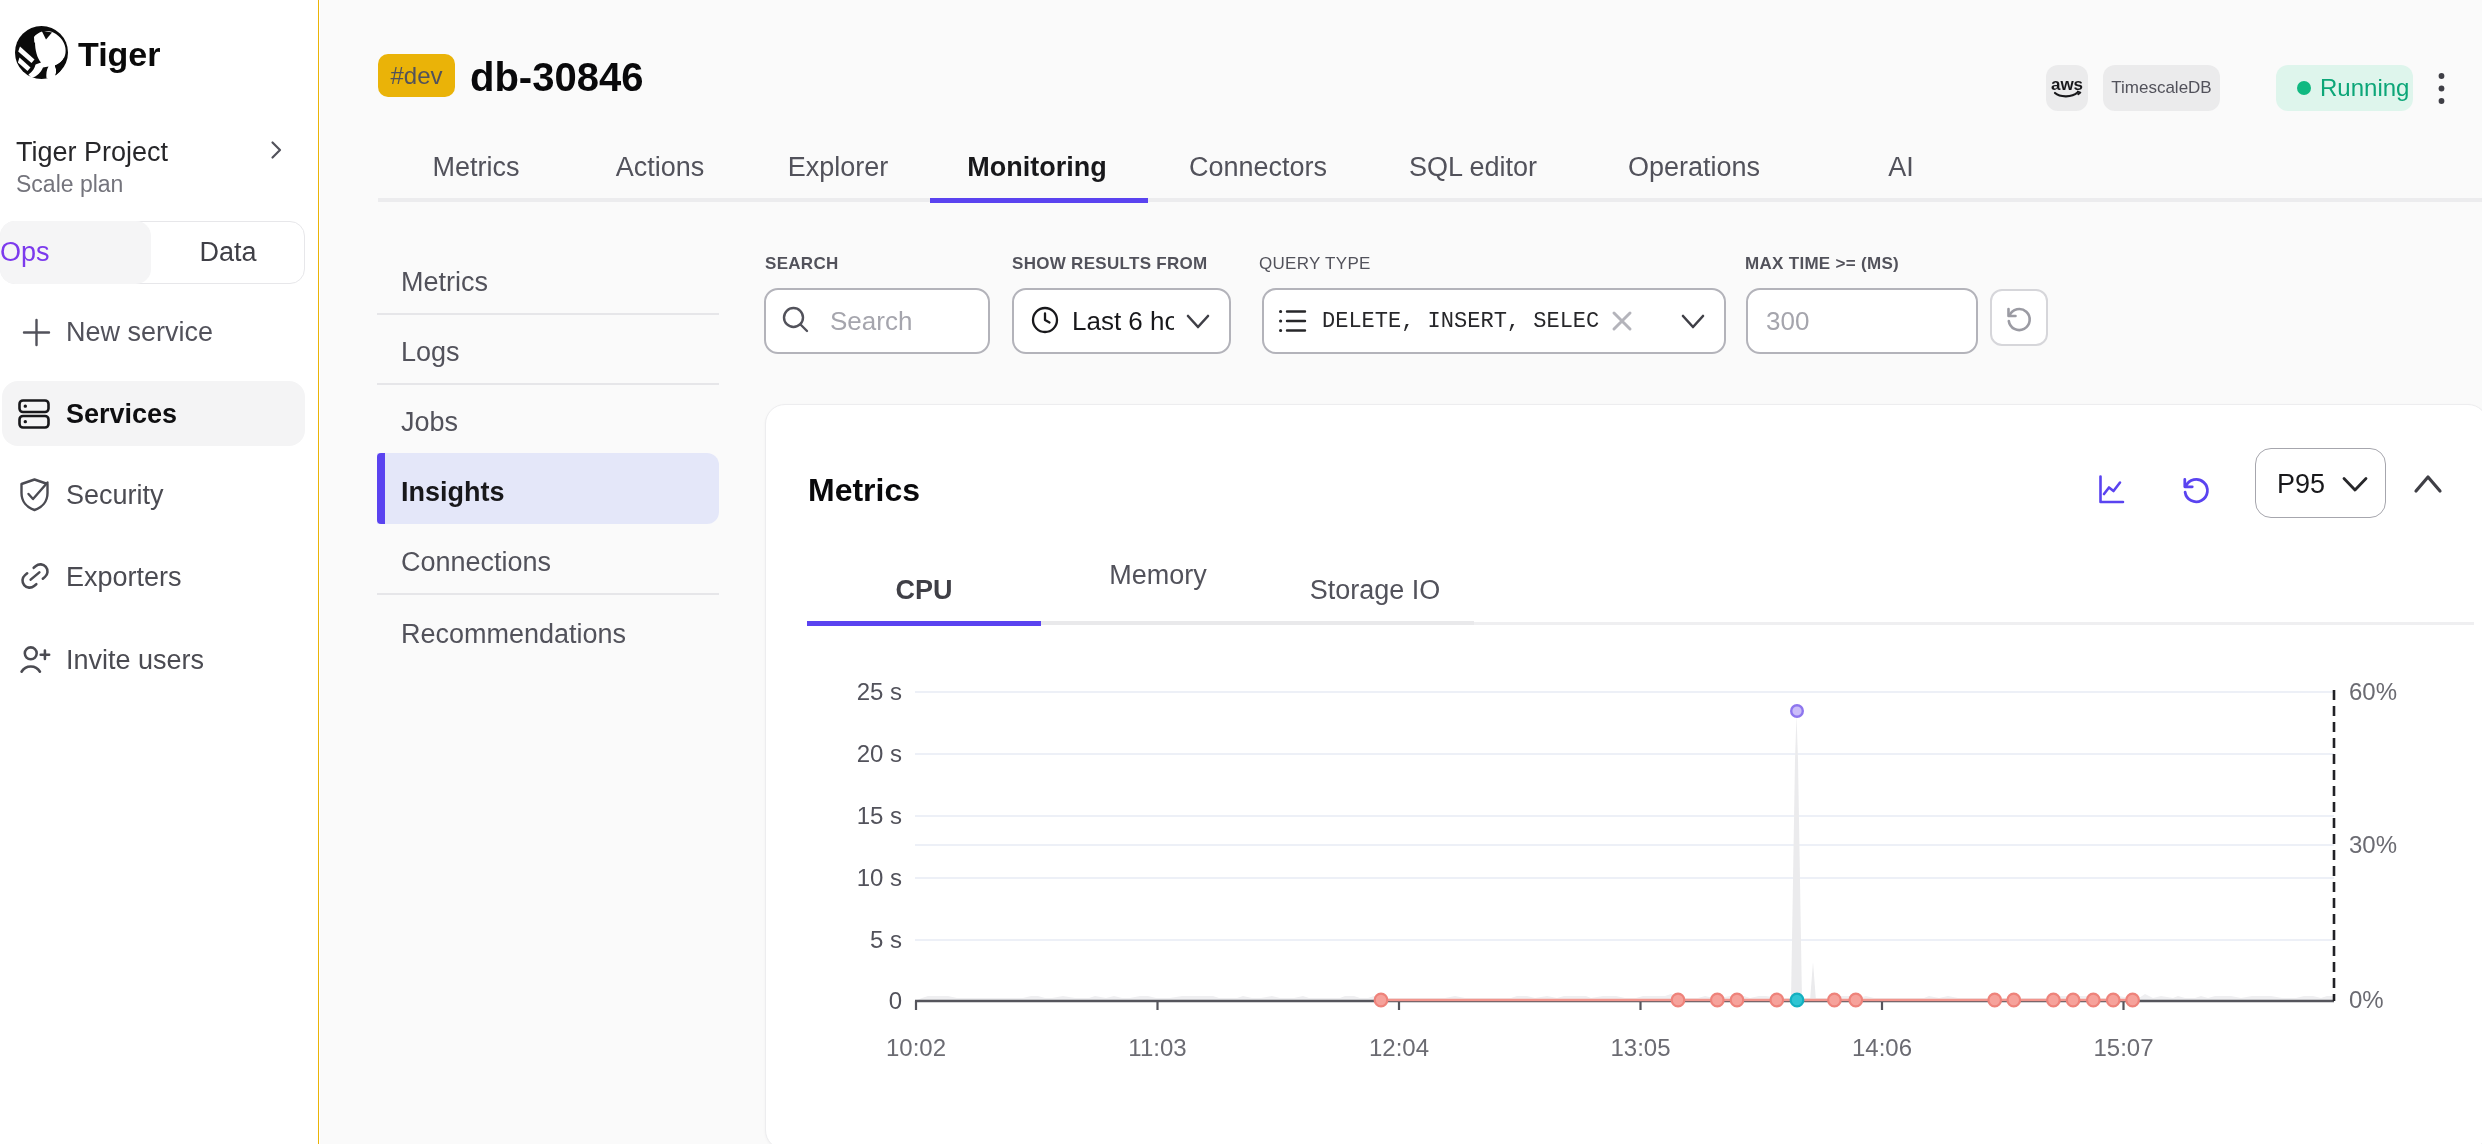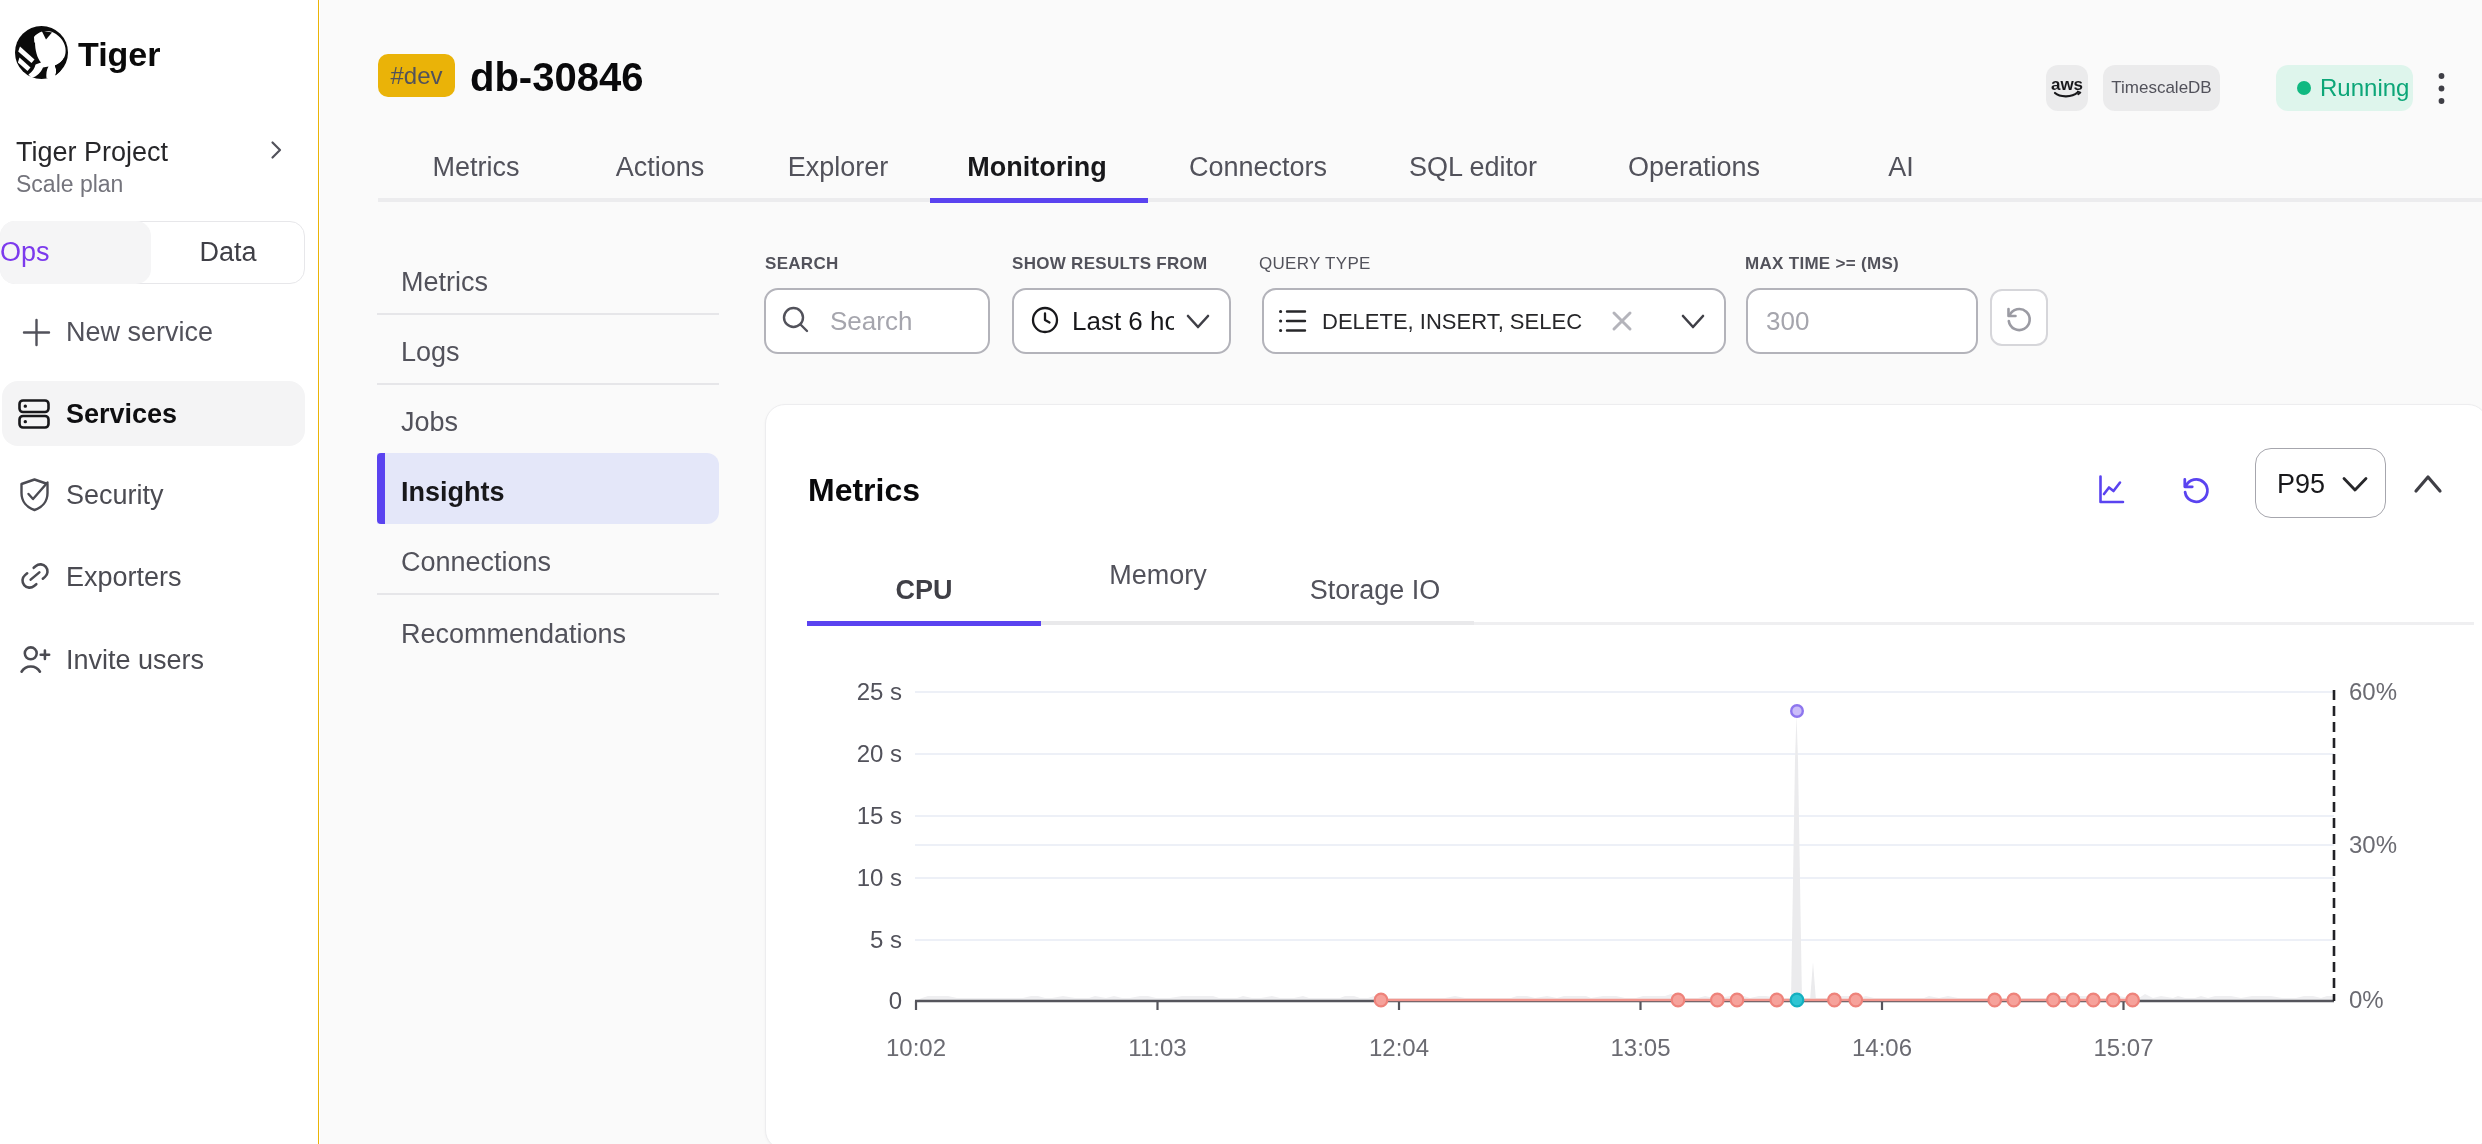--- a/index.html
+++ b/index.html
@@ -137,21 +137,21 @@
   <div class="abs" style="left:752px;top:306px;width:102px;font-size:26px;color:#18181b;white-space:nowrap;overflow:hidden;">Last 6 hours</div>
   <svg class="abs" style="left:864px;top:312px" width="28" height="20" viewBox="0 0 28 20" fill="none" stroke="#3f3f46" stroke-width="2.6" stroke-linecap="round" stroke-linejoin="round">
       <path d="M4 4 L14 15 L24 4"></path>
     </svg>
 
   <div class="abs" style="left:942px;top:288px;width:464px;height:66px;background:#fff;border:2px solid #b3b3ba;border-radius:14px;"></div>
   <svg class="abs" style="left:958px;top:307px" width="30" height="28" viewBox="0 0 30 28" fill="none" stroke="#27272a" stroke-width="2.4" stroke-linecap="round">
     <path d="M9 4.5 H27 M9 14 H27 M9 23.5 H27"></path>
     <path d="M2.5 4.5 h.2 M2.5 14 h.2 M2.5 23.5 h.2" stroke-width="3"></path>
   </svg>
-  <div class="abs" style="left:1002px;top:309px;font-size:22px;color:#27272a;letter-spacing:0;">DELETE, INSERT, SELEC</div>
+  <div class="abs" style="left:1002px;top:309px;font-size:22px;color:#27272a;letter-spacing:0;font-family:Liberation Mono, monospace;">DELETE, INSERT, SELEC</div>
   <svg class="abs" style="left:1290px;top:309px" width="24" height="24" viewBox="0 0 24 24" fill="none" stroke="#b4b4bb" stroke-width="3" stroke-linecap="round">
       <path d="M4 4 L20 20 M20 4 L4 20"></path>
     </svg>
   <svg class="abs" style="left:1359px;top:312px" width="28" height="20" viewBox="0 0 28 20" fill="none" stroke="#3f3f46" stroke-width="2.6" stroke-linecap="round" stroke-linejoin="round">
       <path d="M4 4 L14 15 L24 4"></path>
     </svg>
 
   <div class="abs" style="left:1426px;top:288px;width:232px;height:66px;background:#fff;border:2px solid #b3b3ba;border-radius:14px;"></div>
   <div class="abs" style="left:1446px;top:306px;font-size:26px;color:#a5a5ad;">300</div>
 

